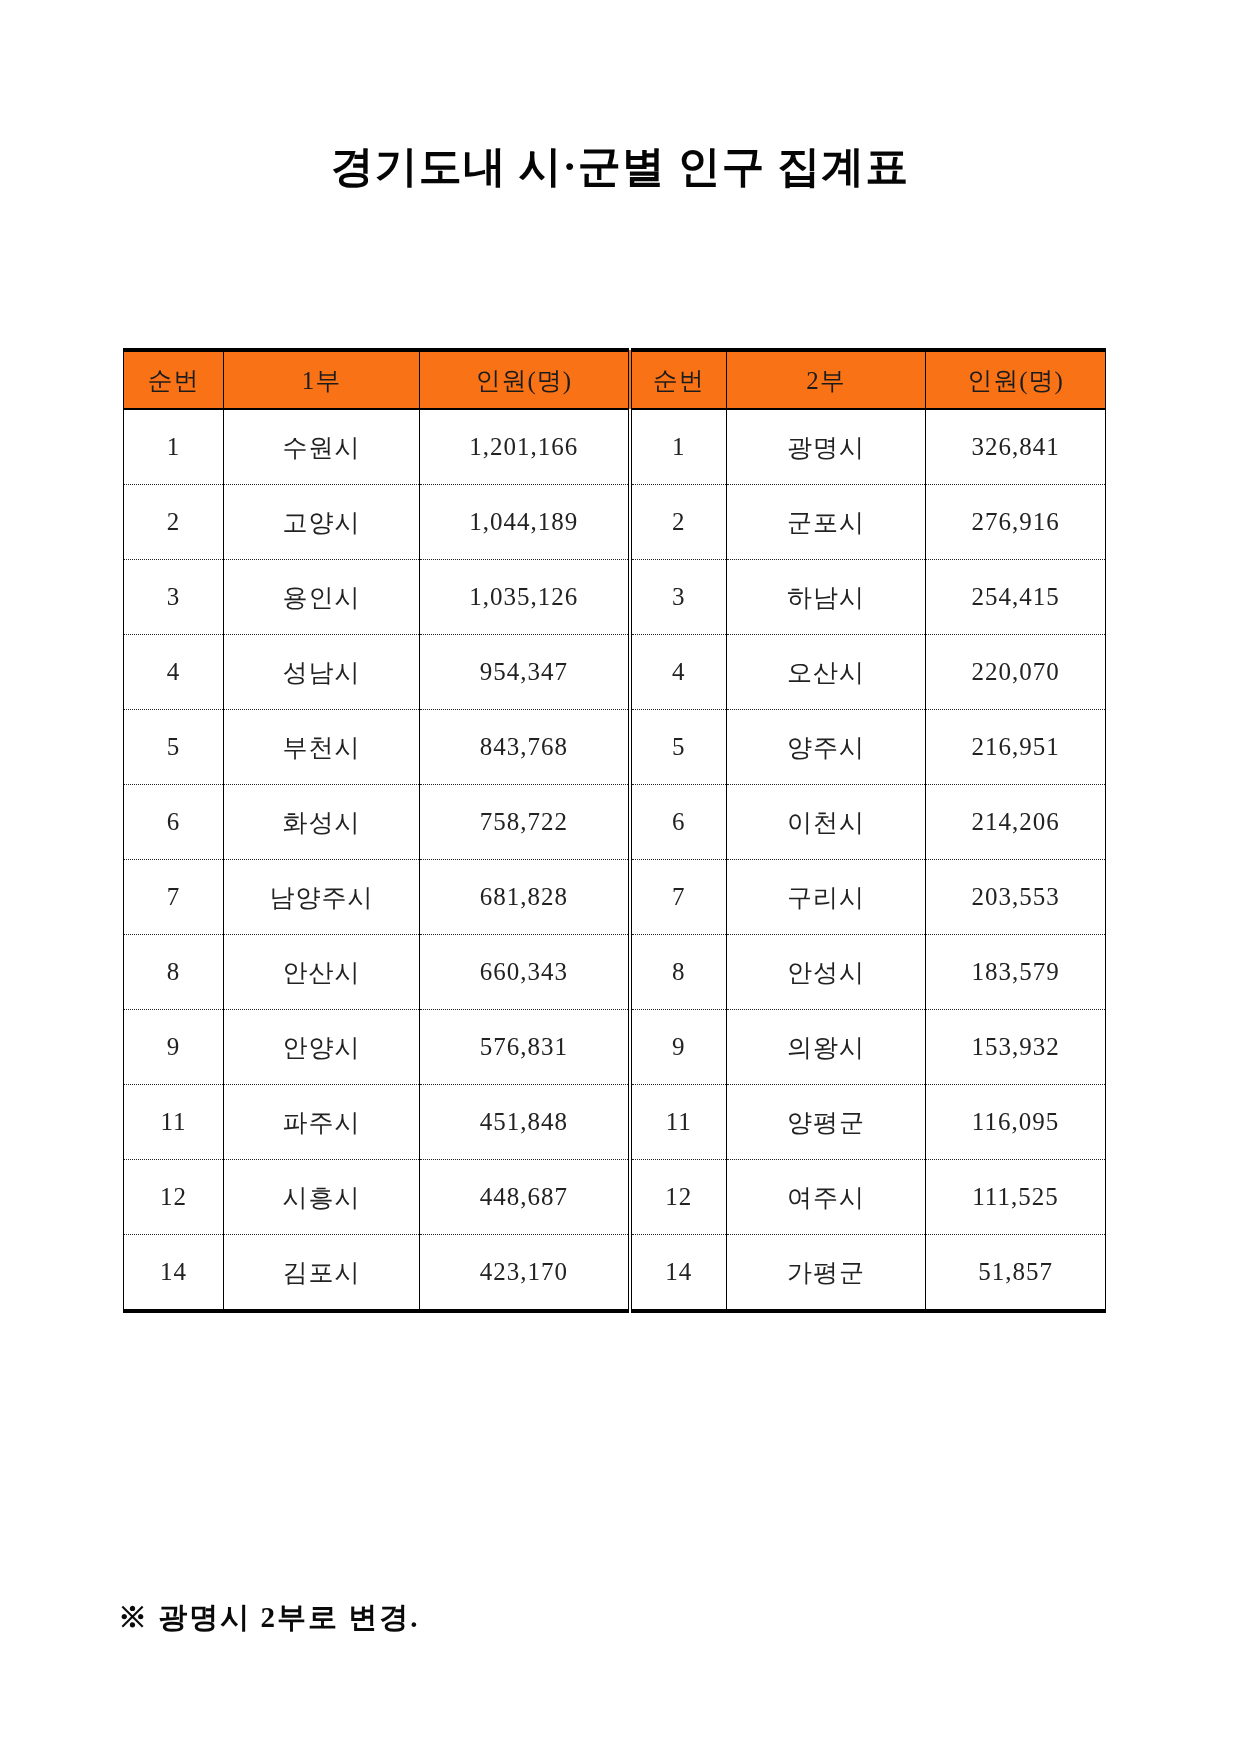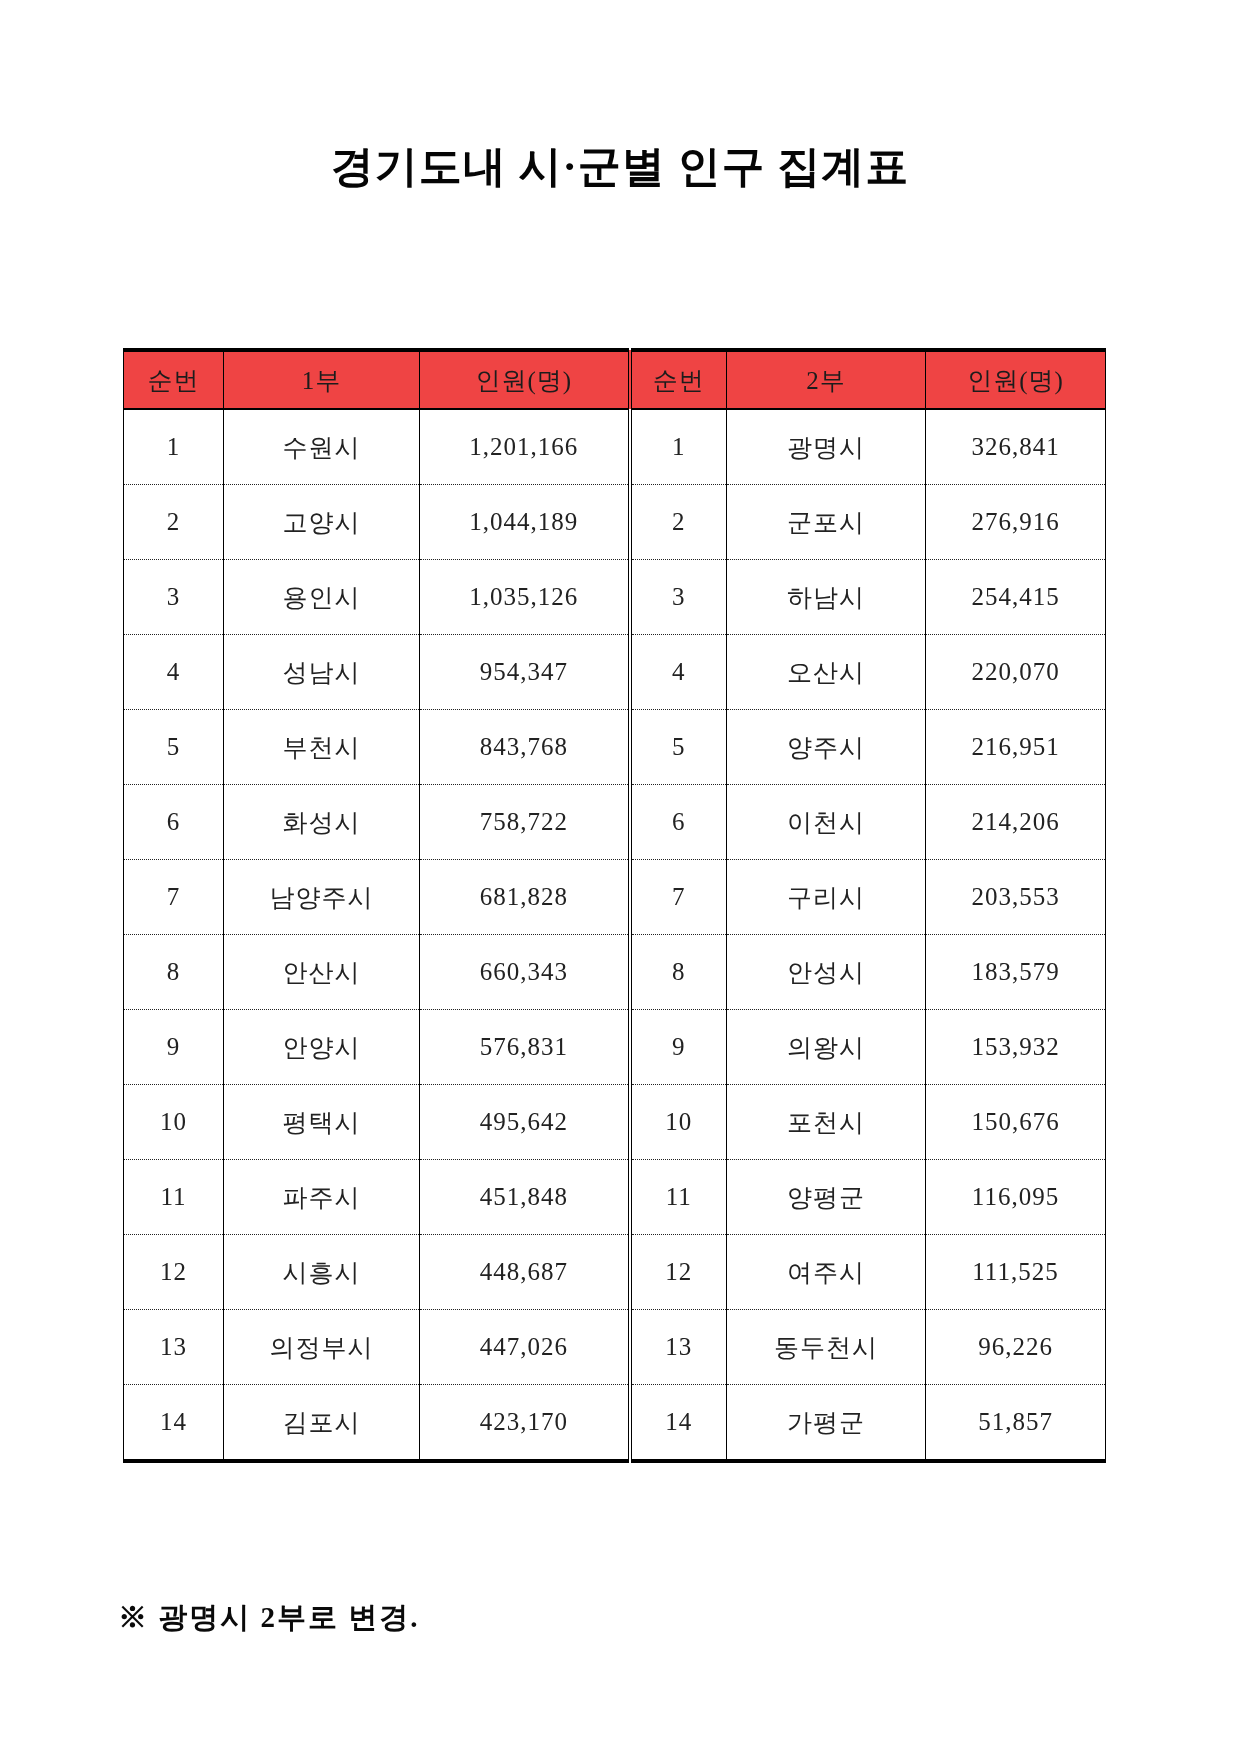--- a/index.html
+++ b/index.html
@@ -45,21 +45,21 @@
     left: 123px;
     width: 982px;
     border-collapse: collapse;
     table-layout: fixed;
     border-top: 4px solid #000;
     border-bottom: 4px solid #000;
     border-left: 1px solid #000;
     border-right: 1px solid #000;
   }
   table.pop-table th {
-    background: #ef4444;
+    background: #f97316;
     height: 54px;
     font-size: 25px;
     font-weight: normal;
     letter-spacing: 1px;
     text-align: center;
     vertical-align: middle;
     border-bottom: 2px solid #000;
     border-left: 1px solid #000;
   }
   table.pop-table td {
@@ -185,52 +185,36 @@
       </tr>
       <tr>
         <td>9</td>
         <td>안양시</td>
         <td>576,831</td>
         <td class="split">9</td>
         <td>의왕시</td>
         <td>153,932</td>
       </tr>
       <tr>
-        <td>10</td>
-        <td>평택시</td>
-        <td>495,642</td>
-        <td class="split">10</td>
-        <td>포천시</td>
-        <td>150,676</td>
-      </tr>
-      <tr>
         <td>11</td>
         <td>파주시</td>
         <td>451,848</td>
         <td class="split">11</td>
         <td>양평군</td>
         <td>116,095</td>
       </tr>
       <tr>
         <td>12</td>
         <td>시흥시</td>
         <td>448,687</td>
         <td class="split">12</td>
         <td>여주시</td>
         <td>111,525</td>
       </tr>
       <tr>
-        <td>13</td>
-        <td>의정부시</td>
-        <td>447,026</td>
-        <td class="split">13</td>
-        <td>동두천시</td>
-        <td>96,226</td>
-      </tr>
-      <tr>
         <td>14</td>
         <td>김포시</td>
         <td>423,170</td>
         <td class="split">14</td>
         <td>가평군</td>
         <td>51,857</td>
       </tr>
     </tbody>
   </table>
 

